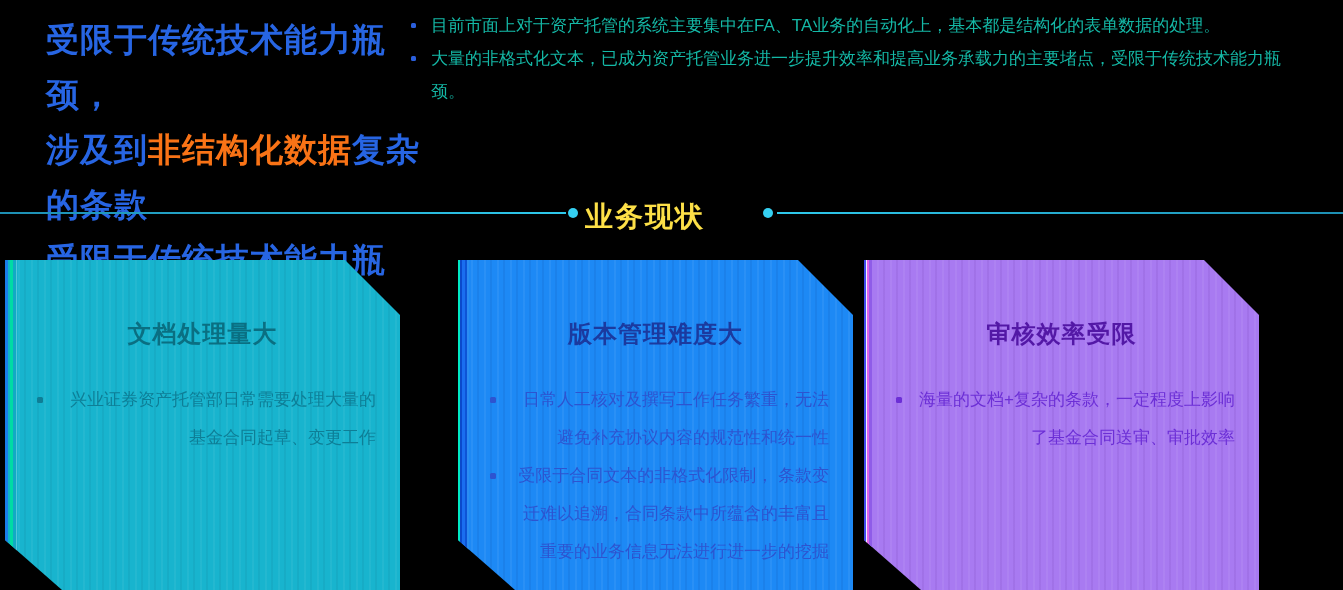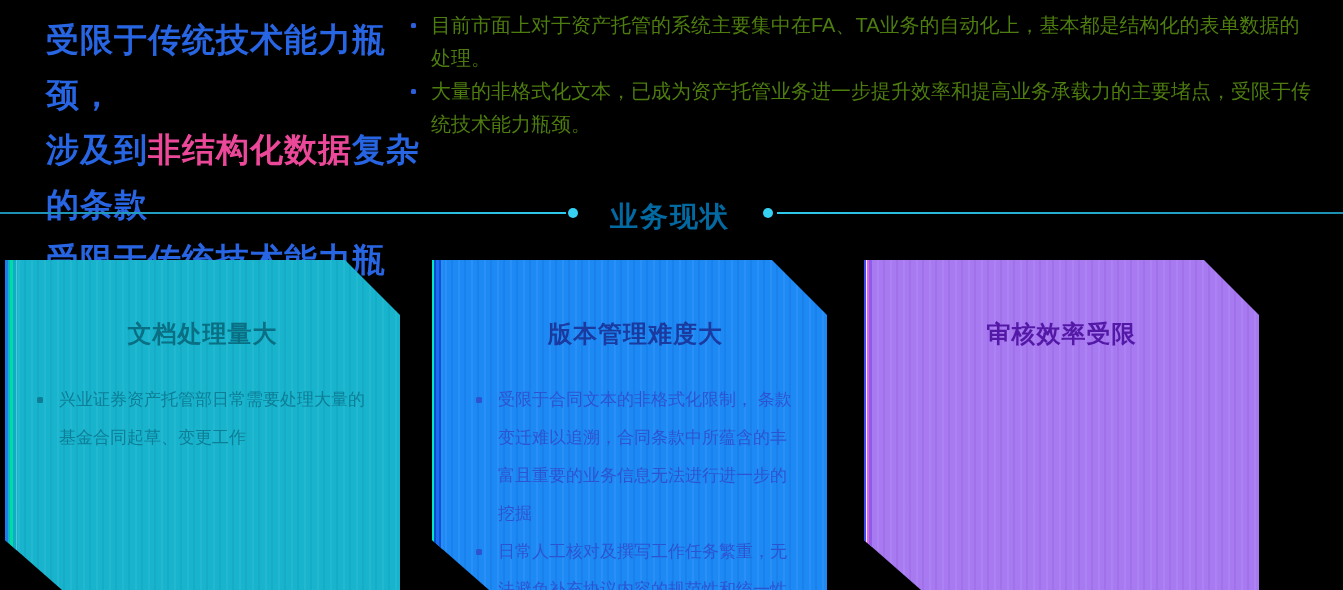--- a/index.html
+++ b/index.html
@@ -9,87 +9,86 @@
     background:#000000;
     font-family:"Liberation Sans","DejaVu Sans",sans-serif;
   }
 
   
   .headline {
     position:absolute; left:30px; top:12px; width:400px;
     font-size:33px; font-weight:bold; line-height:55px;
     color:#2765e3; letter-spacing:1px;margin-left:16px;
   }
-  .headline .hl { color:#ec4899; }
+  .headline .hl { color:#f97316; }
 
   
   .top-bullets {
     position:absolute; left:408px; top:9px; width:905px;
-    color:#4d7c0f; font-size:20px; line-height:33px;
+    color:#14b8a6; font-size:17px; line-height:33px;
     list-style:none;
   }
   .top-bullets li { position:relative; padding-left:23px; }
   .top-bullets li::before {
     content:""; position:absolute; left:3px; top:14px;
     width:5px; height:5px; background:#2b5fdc; border-radius:1.5px;
   }
 
   
   .divider-line {
     position:absolute; top:212px; height:2px;
     background:linear-gradient(90deg,#1d8fb3,#2ec9ec);
   }
   .divider-line.right { background:linear-gradient(90deg,#2ec9ec,#1d8fb3); }
   .divider-dot {
     position:absolute; top:208px; width:10px; height:10px;
     border-radius:50%; background:#35d0f2;
   }
   .section-title {
     position:absolute; left:585px; top:198px; width:170px;
-    text-align:center; font-size:28px; font-weight:bold;
-    color:#0369a1; letter-spacing:2px;
+    font-size:28px; font-weight:bold;
+    color:#fde047; letter-spacing:2px;
   }
 
   
   .card {
     position:absolute; top:260px; width:395px; height:330px;
     clip-path:polygon(0 0, 340px 0, 100% 55px, 100% 100%, 57px 100%, 0 280px);
   }
   .card .inner { position:relative; width:100%; height:100%;margin-top:16px; }
   .card-title {
     padding-top:42px; text-align:center;
     font-size:24px; font-weight:bold; letter-spacing:1px;
   }
   .card-bullets {
     margin-top:31px; padding:0 24px 0 30px;
     list-style:none; font-size:17px; line-height:38px;
   }
-  .card-bullets li { position:relative; padding-left:24px; }
+  .card-bullets li { position:relative; padding-left:24px;text-align:right; }
   .card-bullets li::before {
     content:""; position:absolute; left:2px; top:16px;
     width:6px; height:6px; border-radius:1.5px; background:currentColor;
   }
 
   .card-1 {
     left:5px;
     background:
       linear-gradient(90deg,#1a7dea 0 3px,#0fb6c8 3px 5px,#00dca4 5px 8px,#12aac4 8px 11px,rgba(255,255,255,.25) 11px 12px,rgba(0,0,0,0) 12px),
       repeating-linear-gradient(90deg,rgba(255,255,255,.05) 0 2px,rgba(0,0,0,0) 2px 6px,rgba(0,40,60,.06) 6px 8px,rgba(0,0,0,0) 8px 13px),
       linear-gradient(#18b4ce,#18b4ce);
   }
   .card-1 .card-title { color:#0a6f82; }
   .card-1 .card-bullets { color:#0e7e96; }
 
   .card-2 {
-    left:432px;
+    left:458px;
     background:
       linear-gradient(90deg,#00e8c4 0 2px,#0a49cc 2px 4px,#1a6ef0 4px 7px,#0d54d6 7px 9px,#2b8cf2 9px 11px,rgba(0,0,0,0) 11px),
       repeating-linear-gradient(90deg,rgba(255,255,255,.06) 0 2px,rgba(0,0,0,0) 2px 6px,rgba(0,20,90,.07) 6px 8px,rgba(0,0,0,0) 8px 13px),
       linear-gradient(#1d89f5,#1d89f5);
-    padding-left: 12px;
   }
   .card-2 .card-title { color:#1b3a9f; }
   .card-2 .card-bullets { color:#2d54d0; }
 
   .card-3 {
     left:864px;
     background:
       linear-gradient(90deg,#3f4cec 0 2px,#f2f2ff 2px 3px,#e263ea 3px 5px,#8f5ce8 5px 8px,rgba(0,0,0,0) 8px),
       repeating-linear-gradient(90deg,rgba(255,255,255,.06) 0 2px,rgba(0,0,0,0) 2px 6px,rgba(60,0,110,.07) 6px 8px,rgba(0,0,0,0) 8px 13px),
       linear-gradient(#a87af1,#a87af1);
@@ -127,25 +126,28 @@
       <ul class="card-bullets">
         <li>兴业证券资产托管部日常需要处理大量的基金合同起草、变更工作</li>
       </ul>
     </div>
   </div>
 
   <div class="card card-2">
     <div class="inner">
       <div class="card-title">版本管理难度大</div>
       <ul class="card-bullets">
+        <li>日常人工核对及撰写工作任务繁重，无法避免补充协议内容的规范性和统一性</li>
         <li>受限于合同文本的非格式化限制， 条款变迁难以追溯，合同条款中所蕴含的丰富且重要的业务信息无法进行进一步的挖掘</li>
-        <li>日常人工核对及撰写工作任务繁重，无法避免补充协议内容的规范性和统一性</li>
       </ul>
     </div>
   </div>
 
   <div class="card card-3">
     <div class="inner">
       <div class="card-title">审核效率受限</div>
+      <ul class="card-bullets">
+        <li>海量的文档+复杂的条款，一定程度上影响了基金合同送审、审批效率</li>
+      </ul>
     </div>
   </div>
 
 </div>
 
 </body></html>

